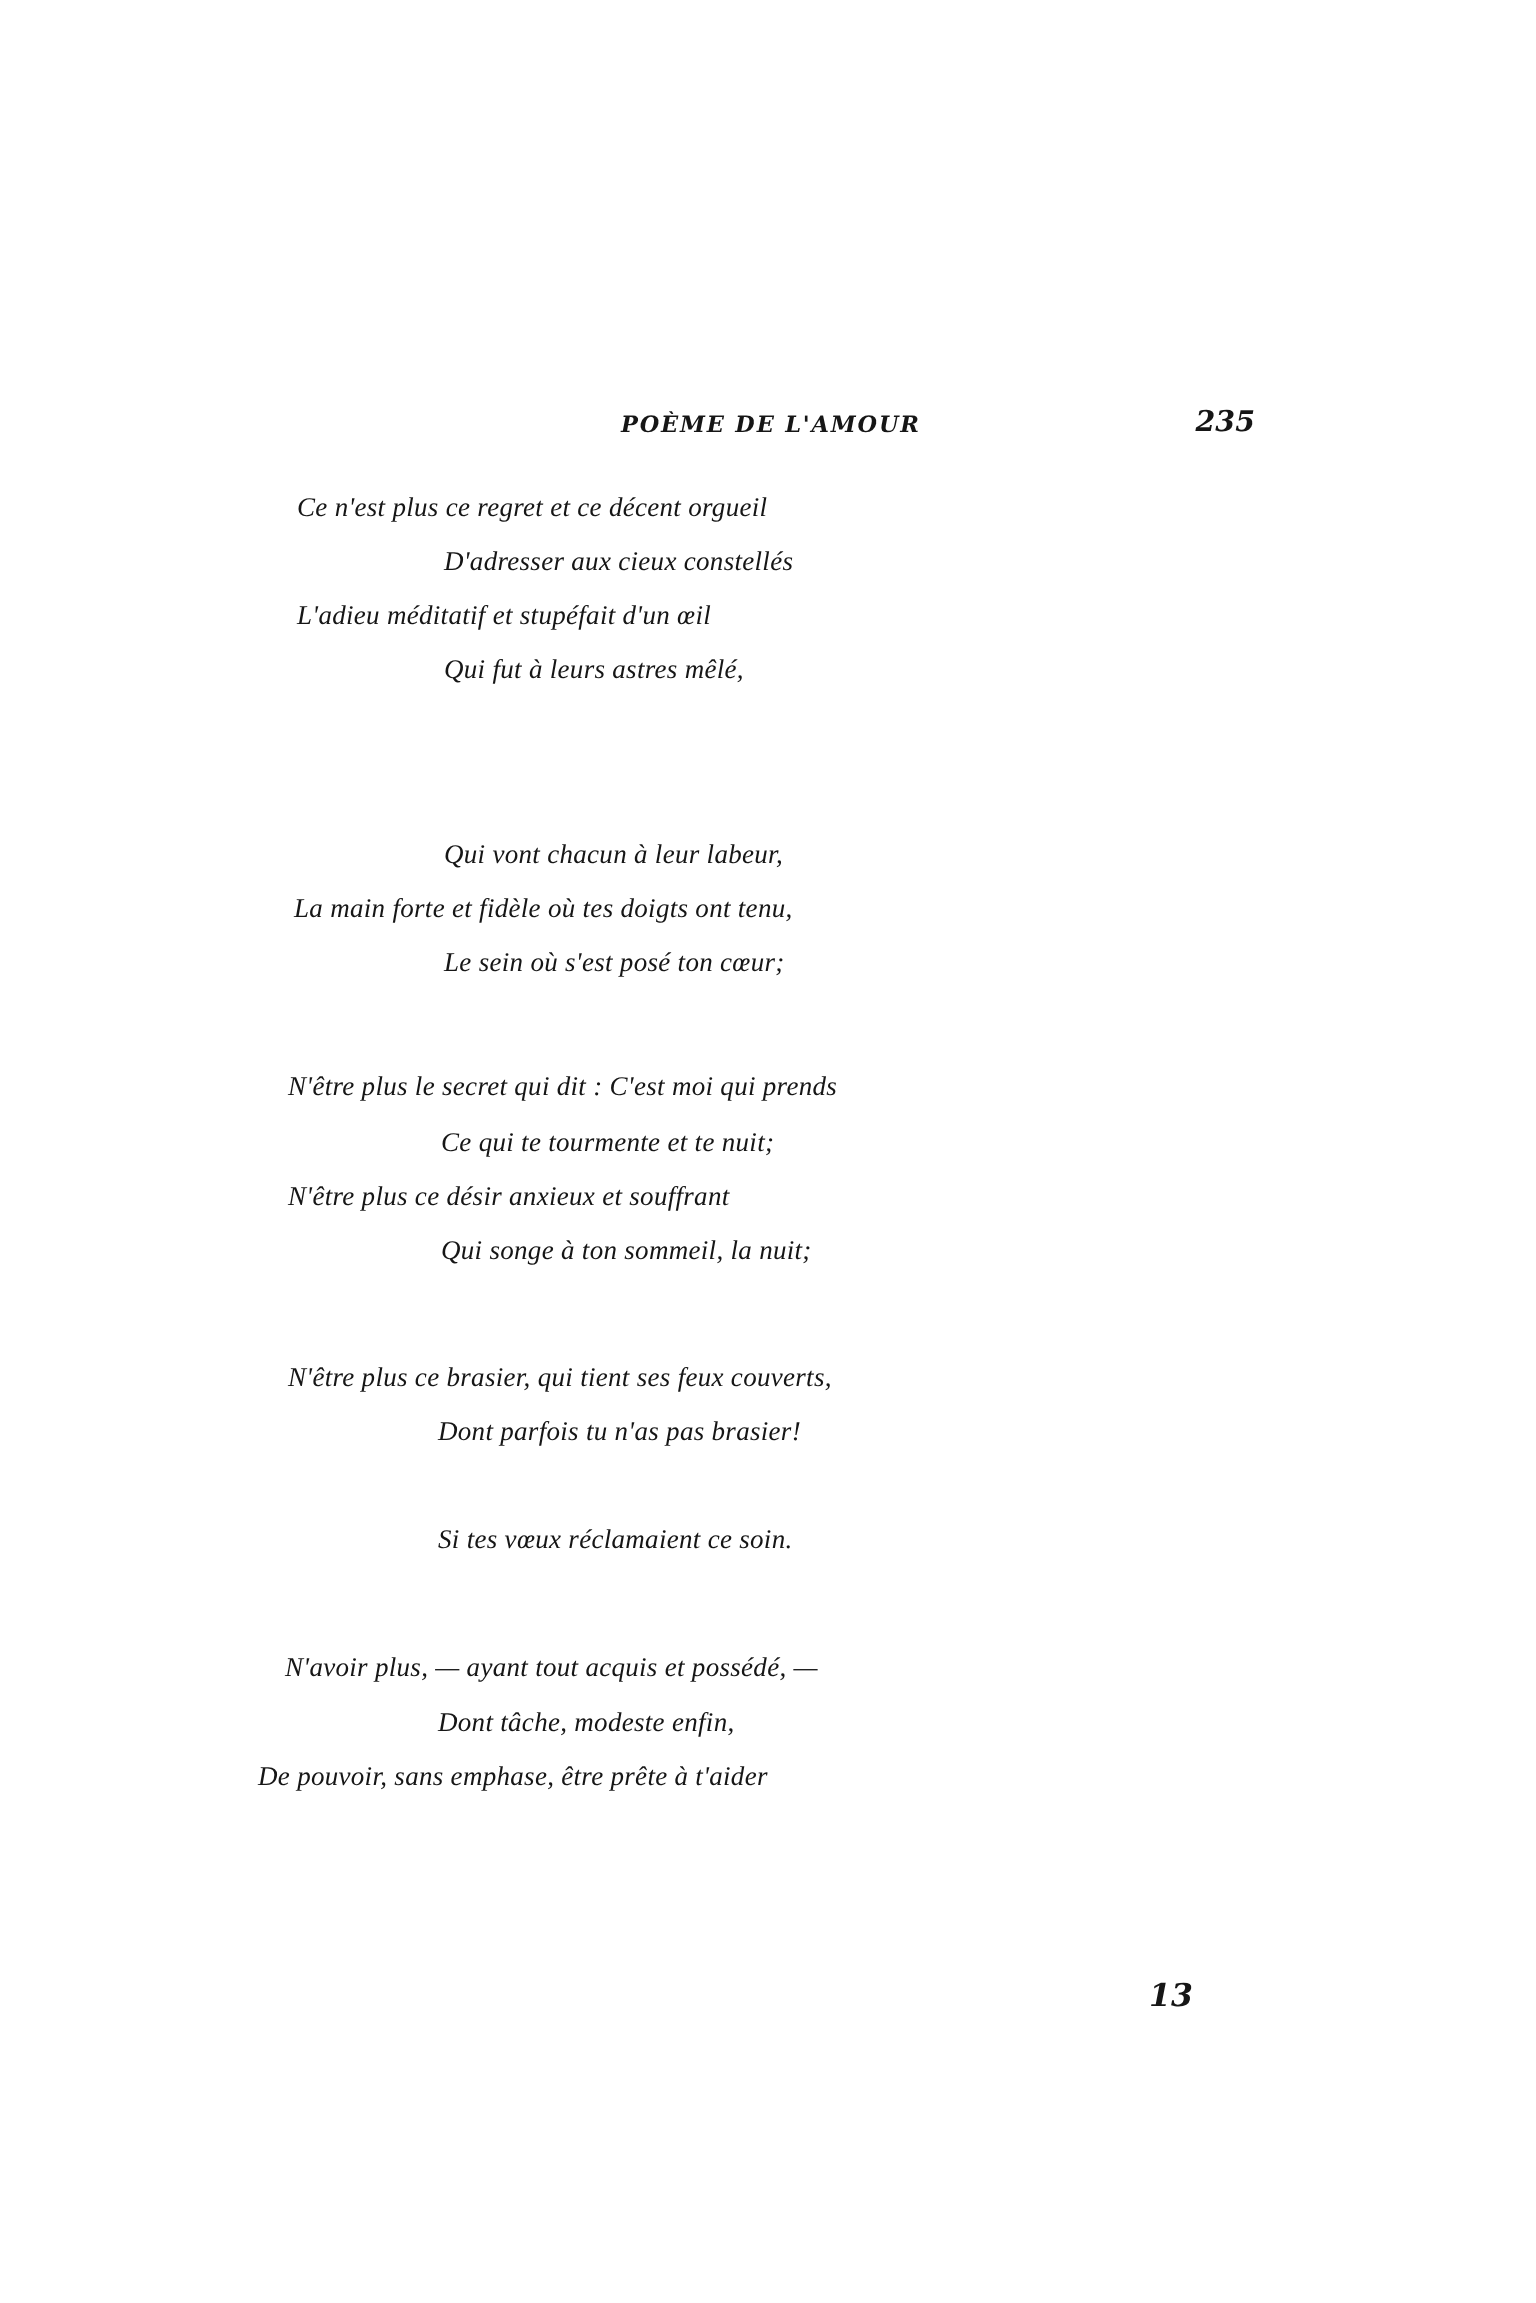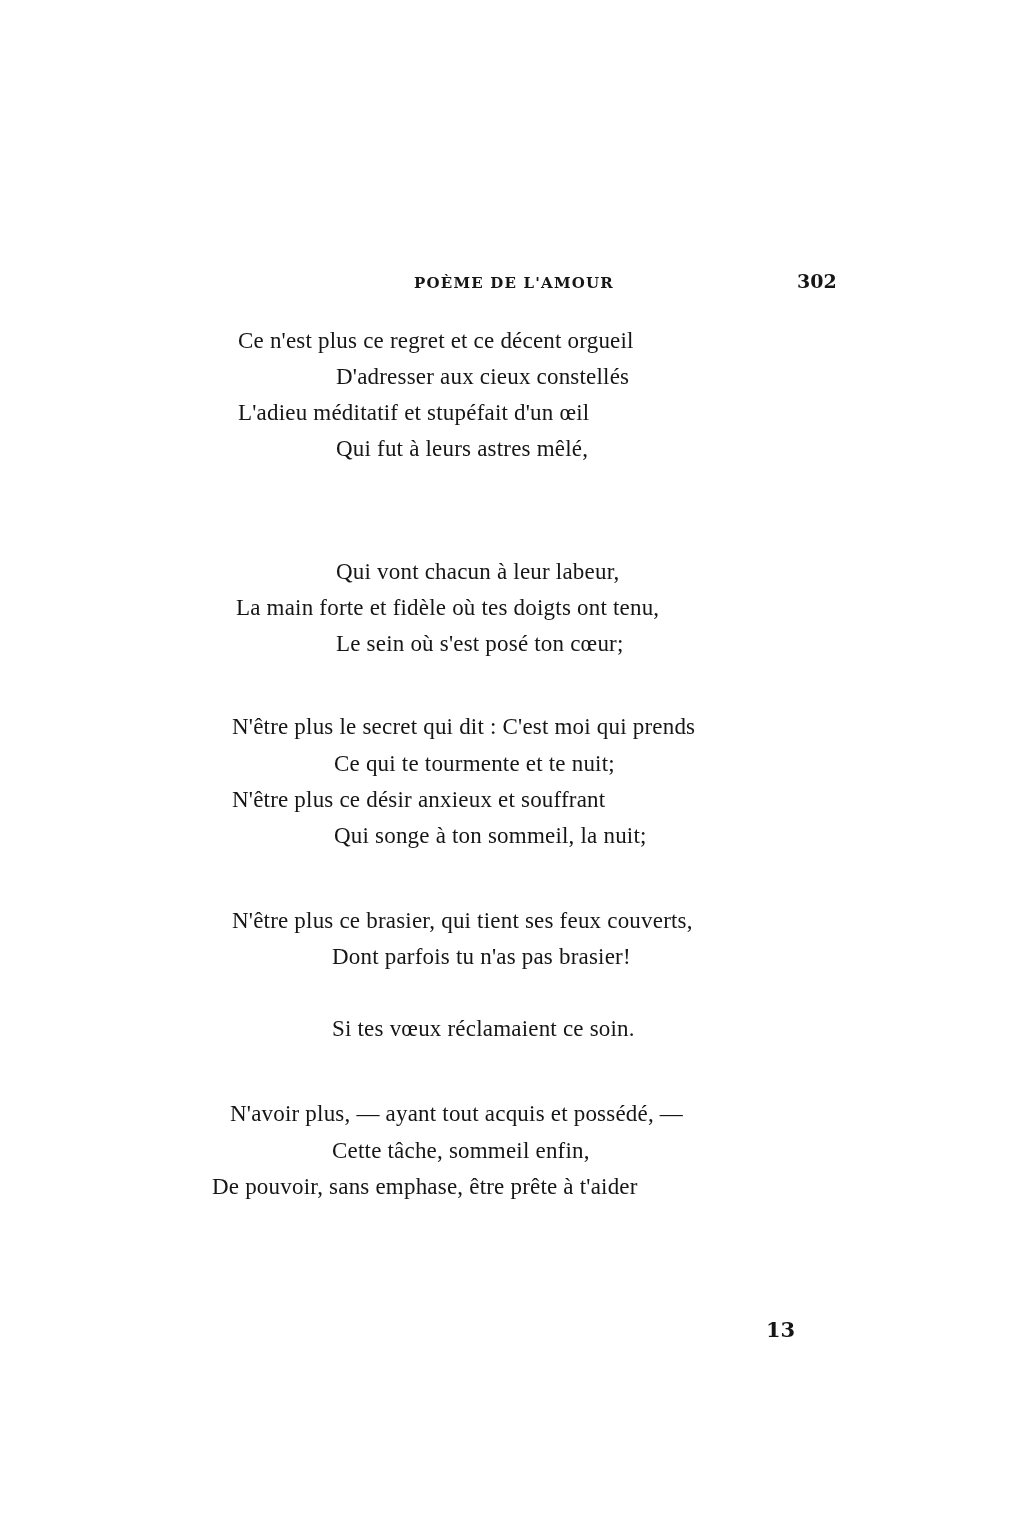--- a/index.html
+++ b/index.html
@@ -5,76 +5,75 @@
   html, body { margin: 0; padding: 0; }
   body {
     width: 1024px;
     height: 1535px;
     background: #ffffff;
     position: relative;
     overflow: hidden;
     font-family: "DejaVu Serif", "Liberation Serif", serif;
     color: #161616;
   }
-  .page { position: absolute; left: 0; top: 0; width: 1024px; height: 1518px; }
+  .page { position: absolute; left: 0; top: 0; width: 1024px; height: 1518px; font-style: italic; }
   .running-head {
     position: absolute;
     top: 274px;
     left: 414px;
     font-size: 15px;
     letter-spacing: 1.2px;
     font-weight: bold;
     font-family: "DejaVu Serif", serif;
   }
   .page-number {
     position: absolute;
     top: 270px;
     left: 797px;
     font-size: 19px;
     font-weight: bold;
   }
   .line {
     position: absolute;
-    font-size: 23px;
+    font-size: 18px;
     white-space: nowrap;
     font-family: "Liberation Serif", serif;
     letter-spacing: 0.2px;
-    margin-left: 40px;
   }
   .signature {
     position: absolute;
     top: 1317px;
     left: 766px;
     font-size: 21px;
     font-weight: bold;
   }
 </style>
 </head>
 <body>
 
 <div class="page">
   <div class="running-head">POÈME DE L'AMOUR</div>
-  <div class="page-number">302</div>
+  <div class="page-number">235</div>
 
   <div class="line" style="top:328px;left:198px">Ce n'est plus ce regret et ce décent orgueil</div>
   <div class="line" style="top:364px;left:296px">D'adresser aux cieux constellés</div>
   <div class="line" style="top:400px;left:198px">L'adieu méditatif et stupéfait d'un œil</div>
   <div class="line" style="top:436px;left:296px">Qui fut à leurs astres mêlé,</div>
 
   <div class="line" style="top:559px;left:296px">Qui vont chacun à leur labeur,</div>
   <div class="line" style="top:595px;left:196px">La main forte et fidèle où tes doigts ont tenu,</div>
   <div class="line" style="top:631px;left:296px">Le sein où s'est posé ton cœur;</div>
 
   <div class="line" style="top:714px;left:192px">N'être plus le secret qui dit : C'est moi qui prends</div>
   <div class="line" style="top:751px;left:294px">Ce qui te tourmente et te nuit;</div>
   <div class="line" style="top:787px;left:192px">N'être plus ce désir anxieux et souffrant</div>
   <div class="line" style="top:823px;left:294px">Qui songe à ton sommeil, la nuit;</div>
 
   <div class="line" style="top:908px;left:192px">N'être plus ce brasier, qui tient ses feux couverts,</div>
   <div class="line" style="top:944px;left:292px">Dont parfois tu n'as pas brasier!</div>
   <div class="line" style="top:1016px;left:292px">Si tes vœux réclamaient ce soin.</div>
 
   <div class="line" style="top:1101px;left:190px">N'avoir plus, — ayant tout acquis et possédé, —</div>
-  <div class="line" style="top:1138px;left:292px">Cette tâche, sommeil enfin,</div>
+  <div class="line" style="top:1138px;left:292px">Dont tâche, modeste enfin,</div>
   <div class="line" style="top:1174px;left:172px">De pouvoir, sans emphase, être prête à t'aider</div>
 
   <div class="signature">13</div>
 </div>
 
 </body></html>

